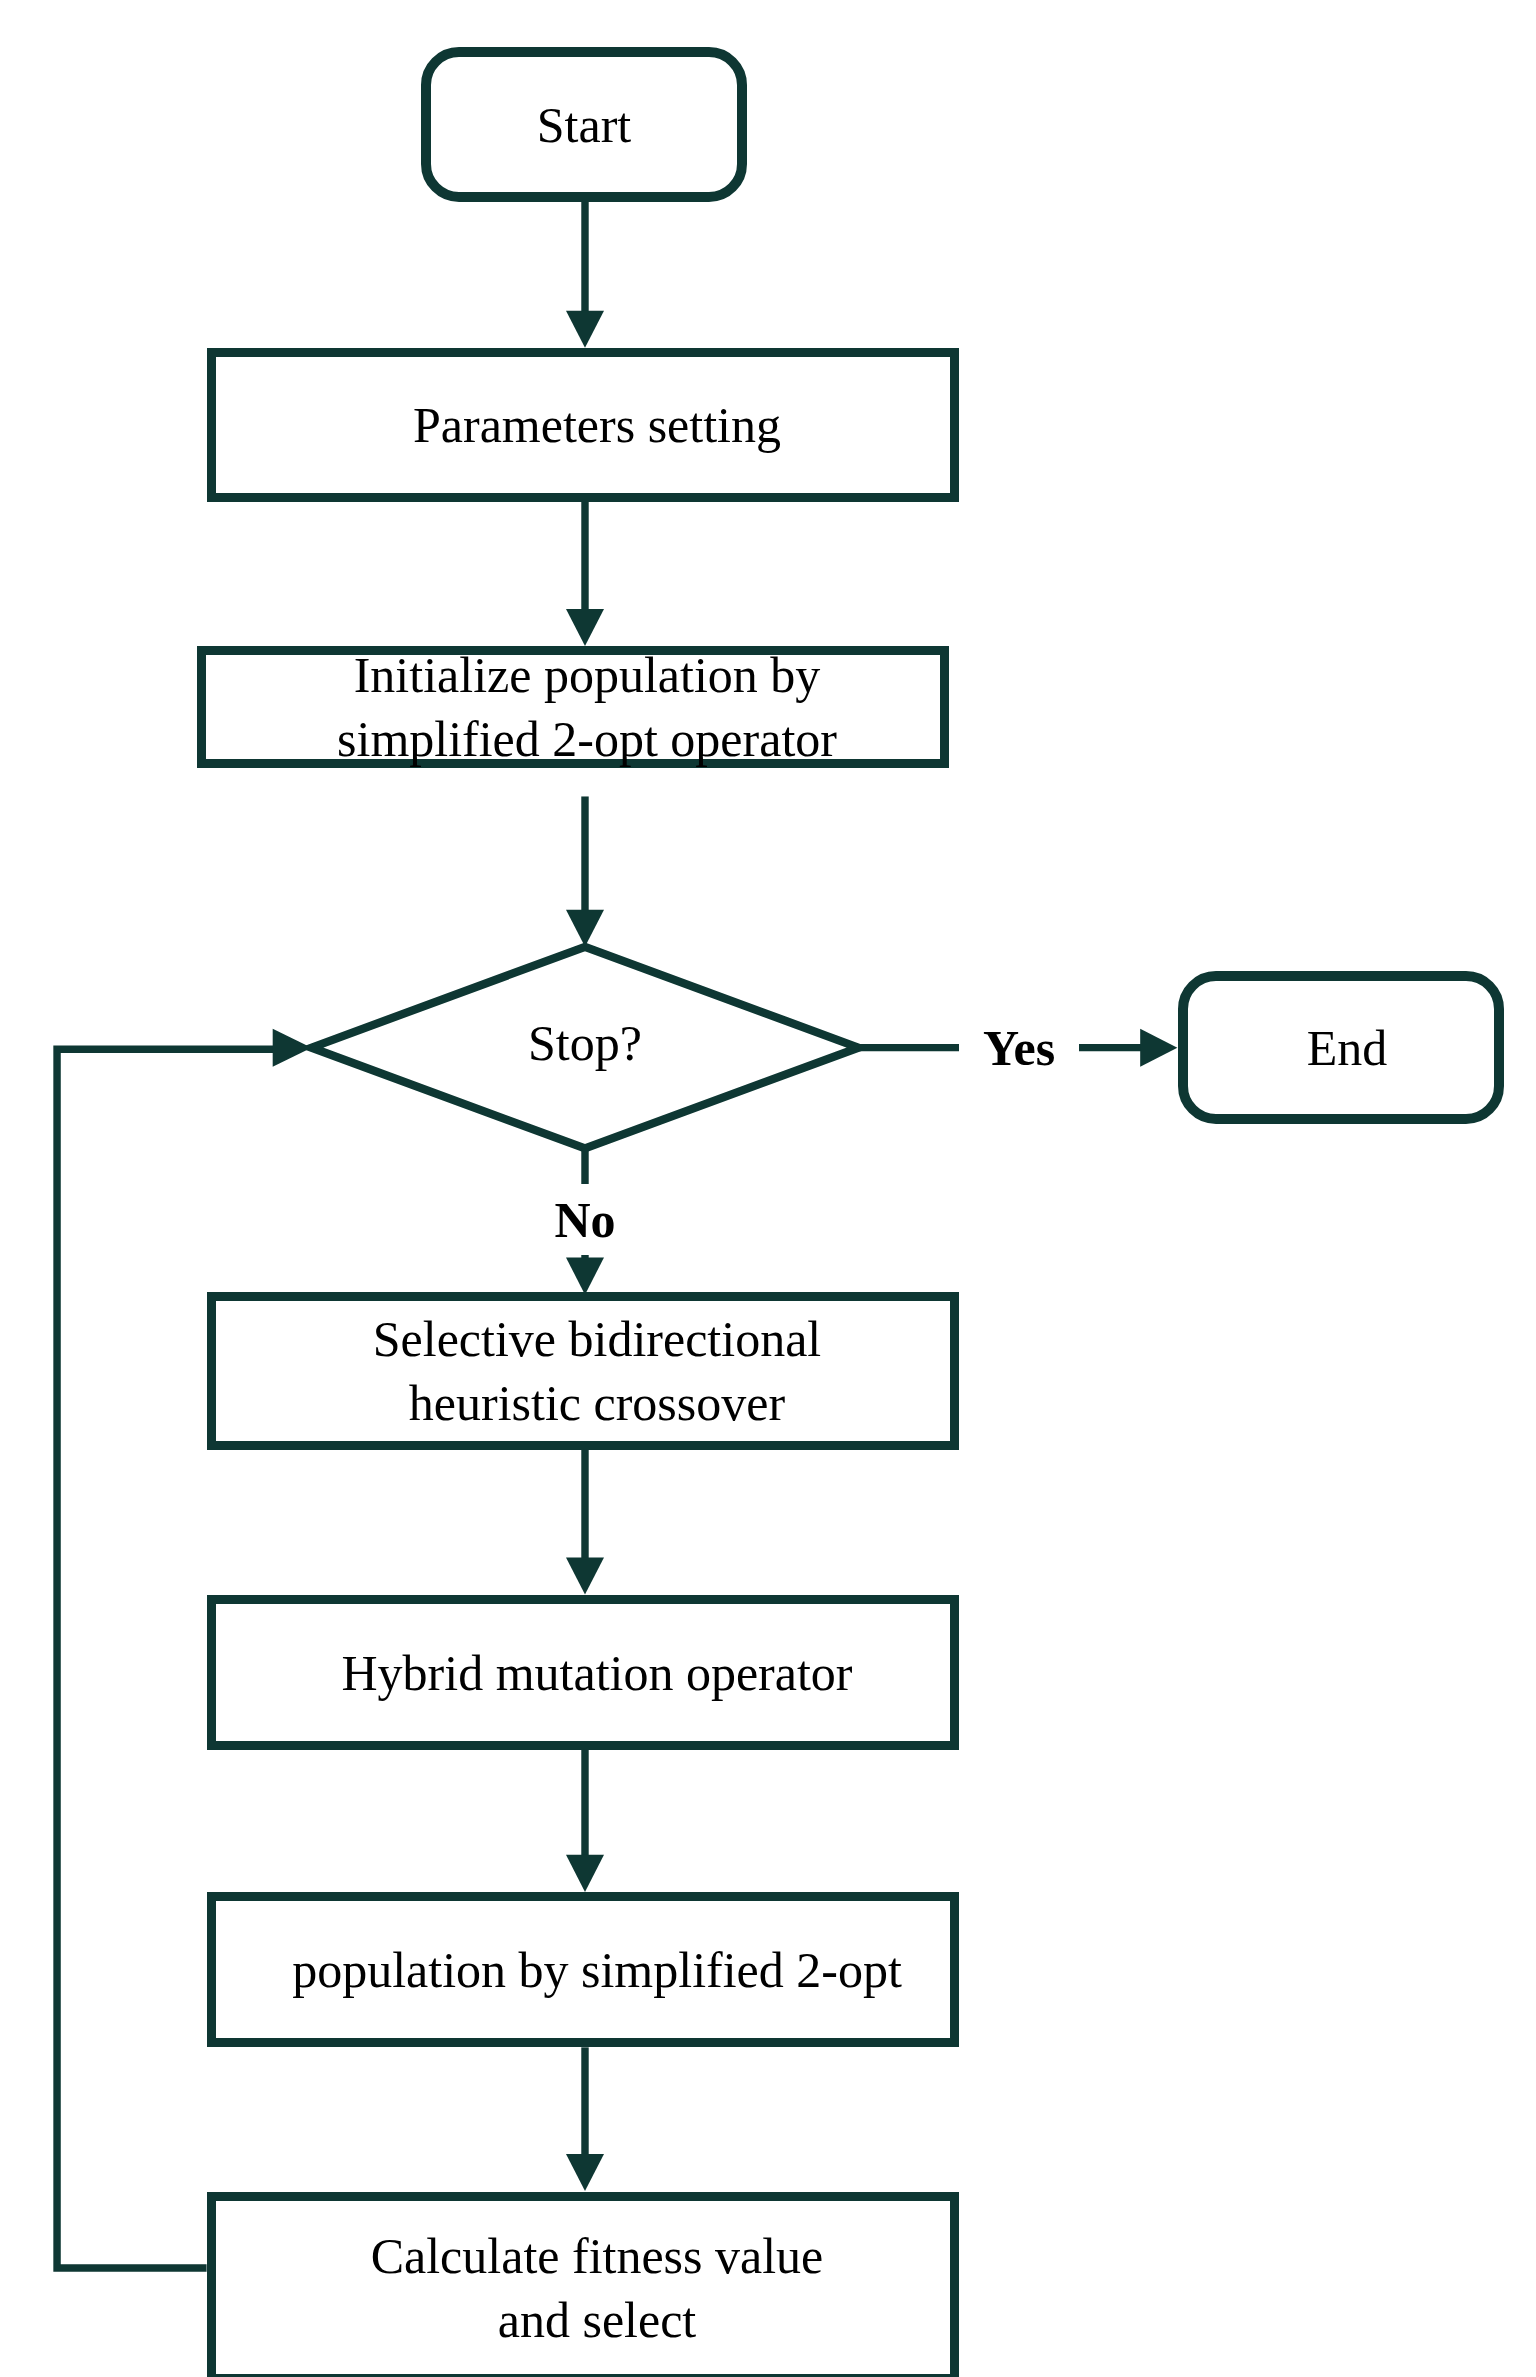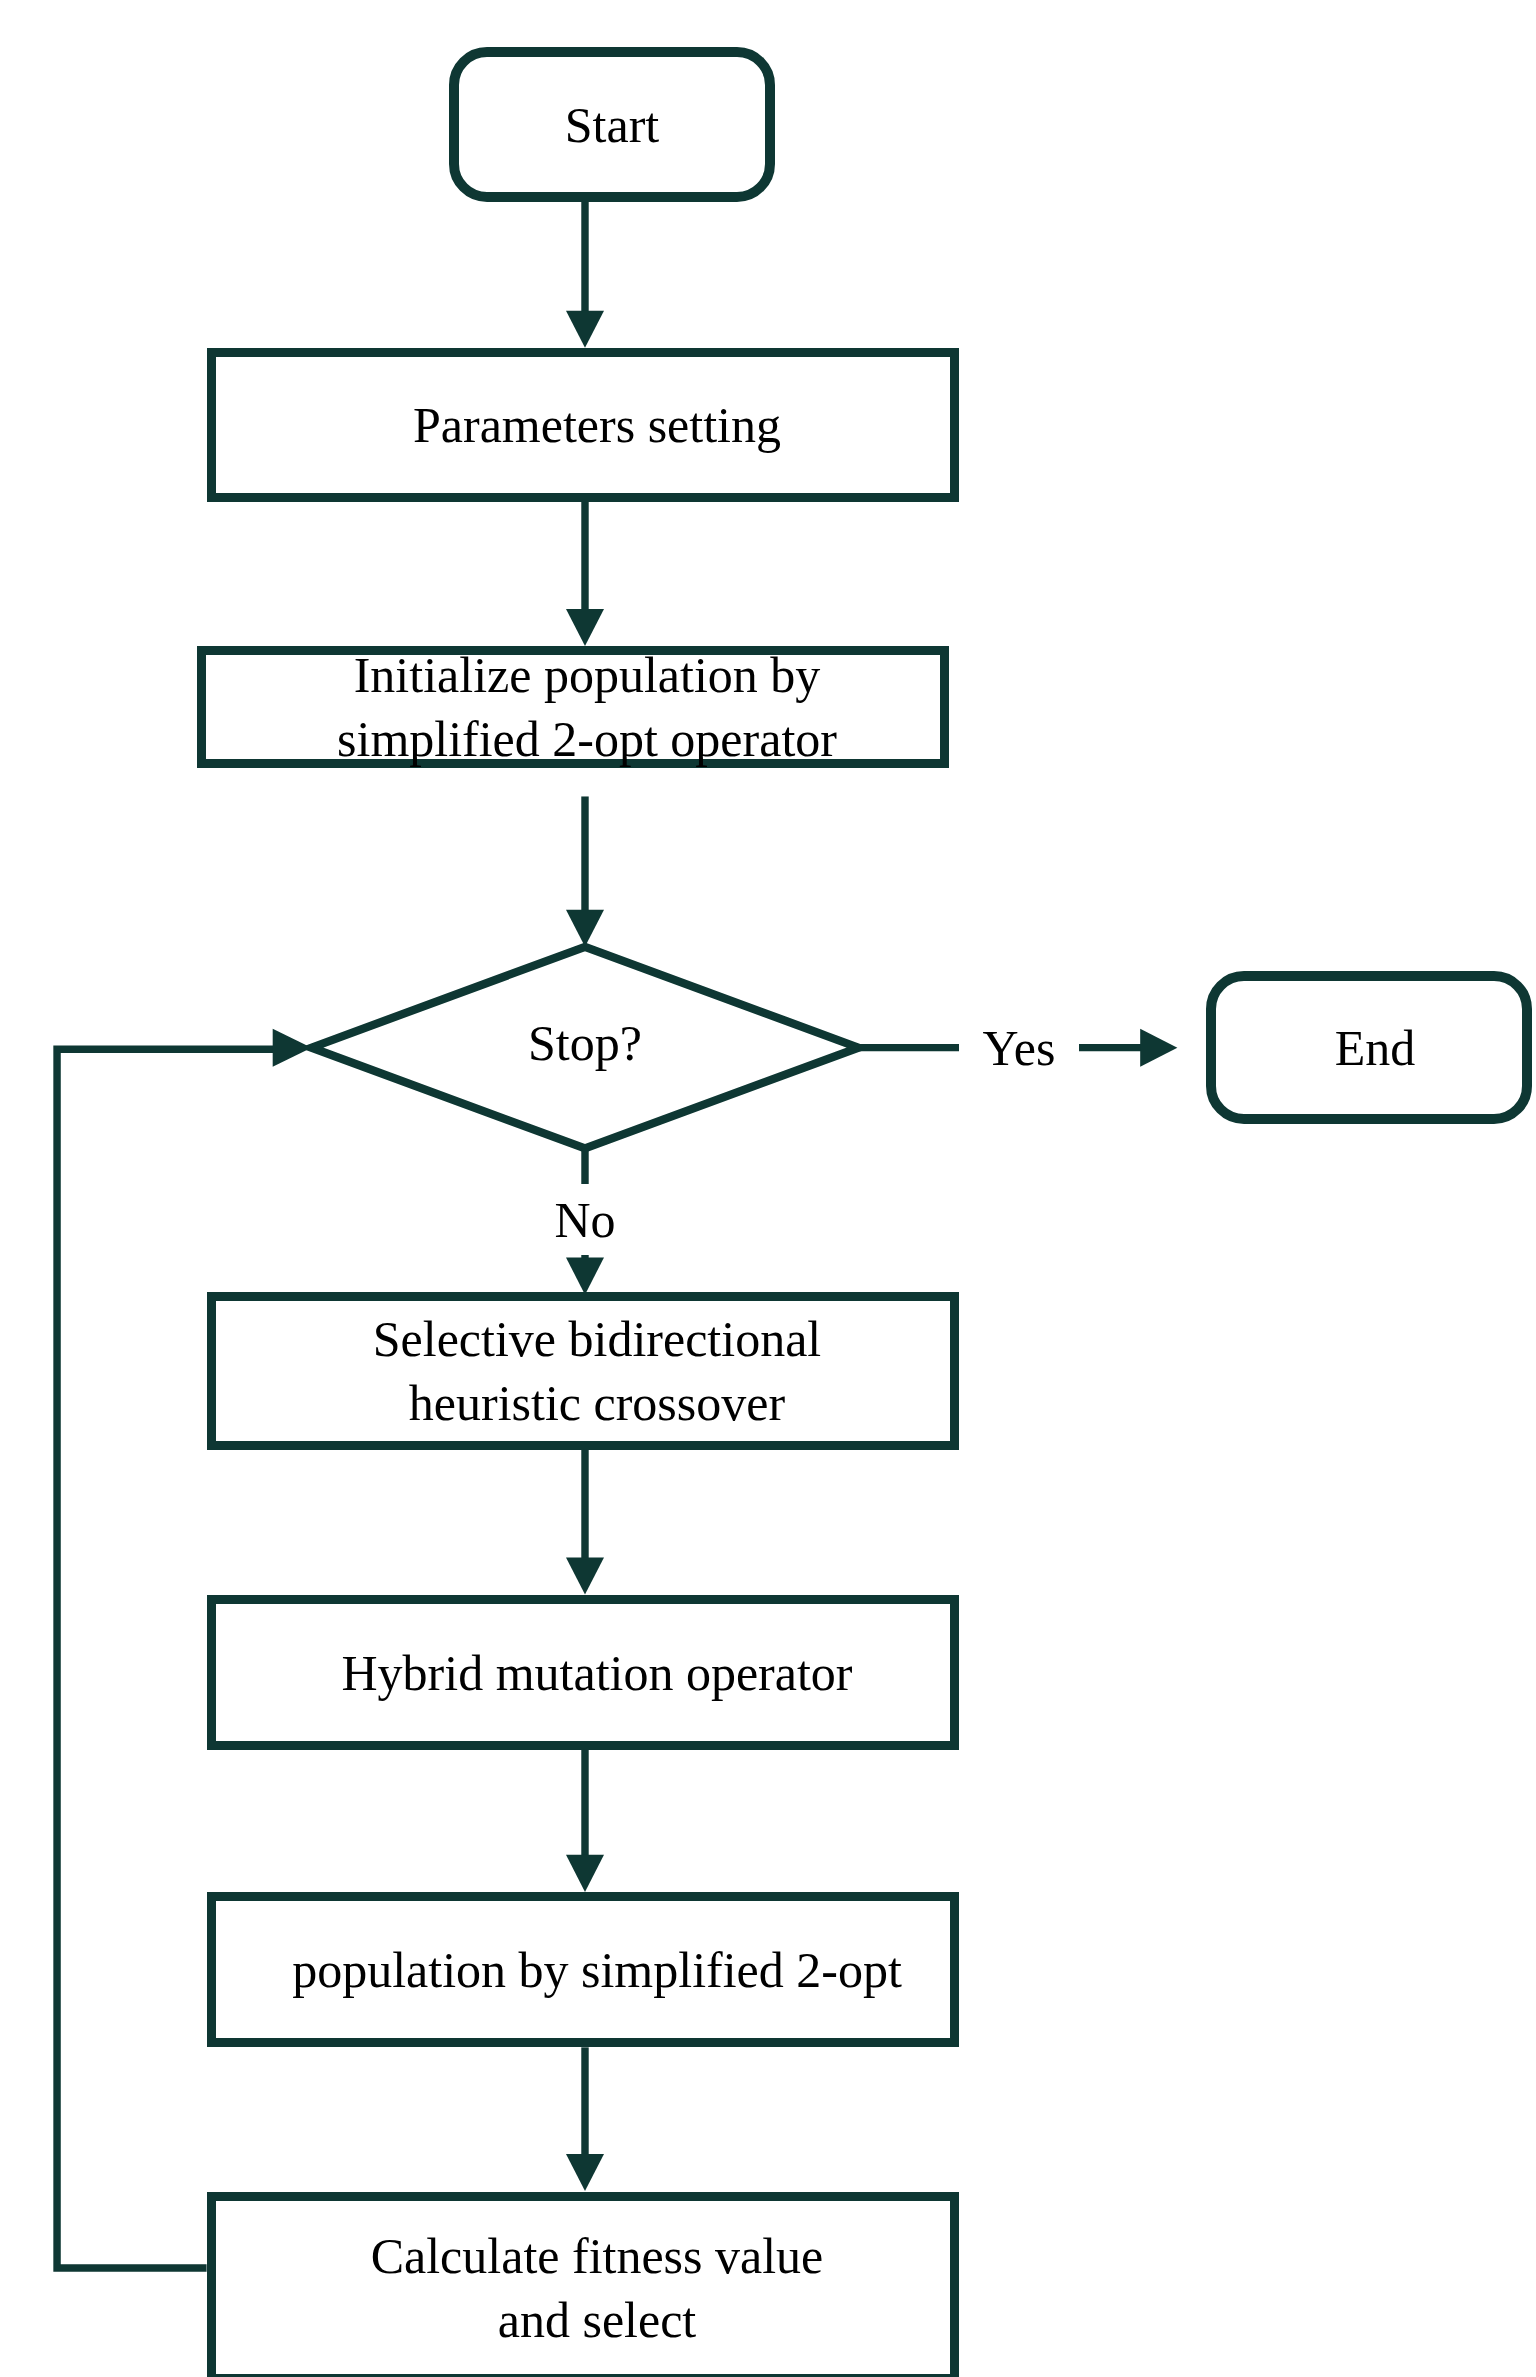--- a/index.html
+++ b/index.html
@@ -32,35 +32,36 @@
     background:var(--bg);
     display:flex;
     flex-direction:column;
     align-items:center;
     justify-content:center;
     text-align:center;
     font-size:50px;
     z-index:2;
   }
   .rect{border:9px solid var(--stroke);padding-left:28px;}
-  .round{border:10px solid var(--stroke);border-radius:38px;margin-left:28px;}
+  .round{border:10px solid var(--stroke);border-radius:38px;}
   .tline{display:block;line-height:64px;white-space:nowrap;}
   .diamond-label{
     position:absolute;
     display:flex;align-items:center;justify-content:center;
     font-size:50px;
     background:transparent;
     z-index:2;
   }
   .edge-label{
     position:absolute;
     display:flex;align-items:center;justify-content:center;
     font-size:50px;
     background:var(--bg);
     z-index:2;
+    font-weight:bold;
   }
 </style>
 </head>
 <body>
 
 <div id="canvas">
 
   <svg id="edges" xmlns="http://www.w3.org/2000/svg" viewBox="0 0 1859 2877" width="1536" height="2377">
 
     <polygon class="shape" points="708,1146 1039,1268 708,1390 377,1268"></polygon>

